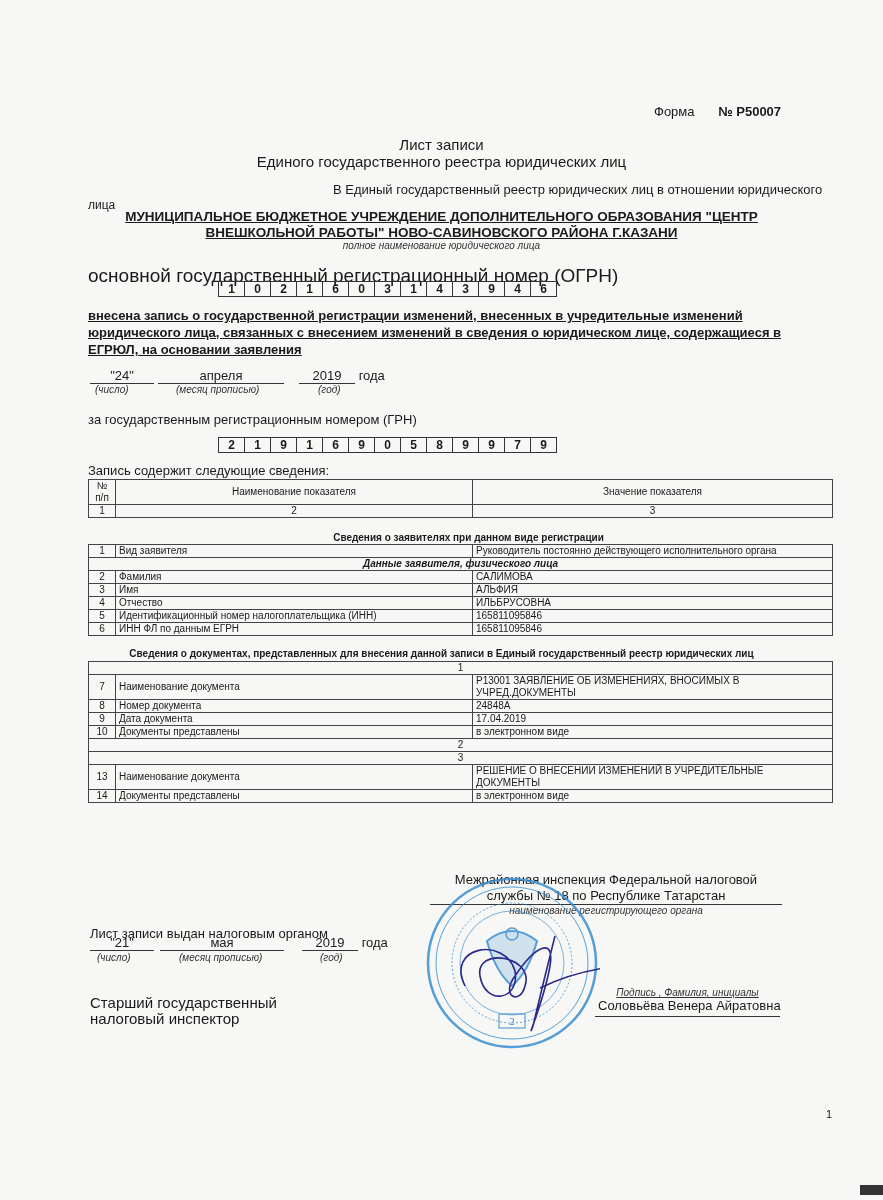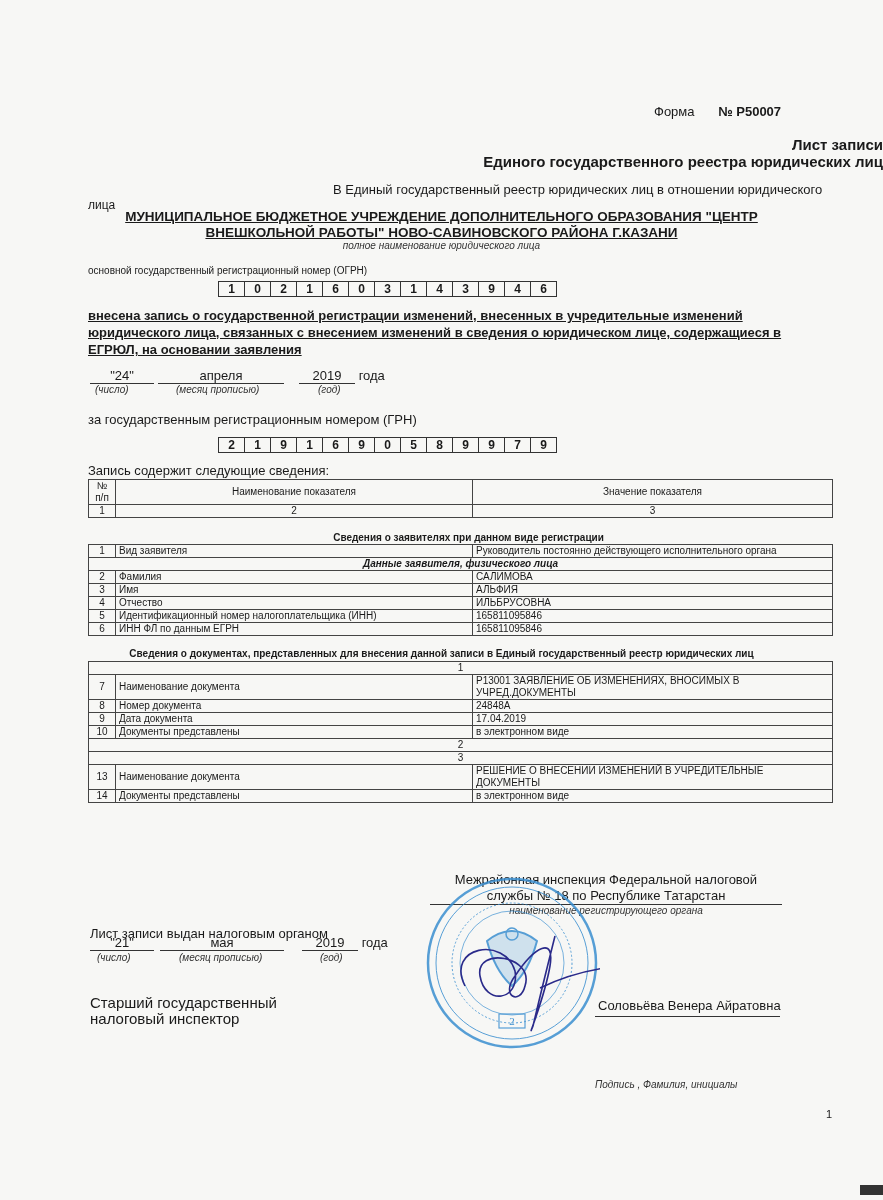--- a/index.html
+++ b/index.html
@@ -6,31 +6,31 @@
   body {
     width: 883px; height: 1200px; position: relative; overflow: hidden;
     background: #f7f7f5;
     font-family: "Liberation Sans", sans-serif;
     color: #1a1a1a;
   }
   .abs { position: absolute; }
   .form-no { left: 654px; top: 104px; font-size: 13px; }
   .form-no .lbl { margin-right: 20px; }
   .form-no .num { font-weight: bold; }
-  .title { left: 0; width: 883px; text-align: right; font-weight: bold; font-size: 15px; }
+  .title { left: 0; width: 883px; text-align: center; font-weight: normal; font-size: 15px; }
   .t1 { top: 136px; }
   .t2 { top: 153px; }
   .intro { left: 333px; top: 182px; font-size: 13px; }
   .lica { left: 88px; top: 198px; font-size: 12px; }
   .org { left: 0; width: 883px; text-align: center; font-weight: bold; font-size: 13.5px; text-decoration: underline; line-height: 16px; }
   .org1 { top: 209px; padding-left: 0px; }
   .org2 { top: 225px; padding-left: 0px; }
   .caption { font-style: italic; font-size: 10px; color: #333; }
   .cap-org { left: 0; width: 883px; text-align: center; top: 240px; }
-  .ogrn-label { left: 88px; top: 265px; font-size: 10px; text-align: center; }
+  .ogrn-label { left: 88px; top: 265px; font-size: 19px; text-align: center; }
   .digits { display: flex; border: 1px solid #333; }
   .digits span { width: 25px; height: 14px; line-height: 14px; text-align: center; font-size: 12px; font-weight: bold; border-right: 1px solid #333; }
   .digits span:last-child { border-right: none; }
   .ogrn-box { left: 218px; top: 281px; }
   .decision { left: 88px; top: 307px; font-size: 13px; font-weight: bold; text-decoration: underline; line-height: 17px; width: 720px; }
   .date-row { font-size: 13px; }
   .uline { border-bottom: 1px solid #333; text-align: center; display: inline-block; }
   .date-part { position: absolute; }
   .grn-label { left: 88px; top: 412px; font-size: 13px; }
   .grn-box { left: 218px; top: 437px; }
@@ -44,21 +44,21 @@
   .sect-title { left: 0; width: 883px; text-align: center; font-size: 10px; font-weight: bold; }
   .subhdr td { text-align: center; font-weight: bold; font-style: italic; }
   .grp td { text-align: center; }
   .issued { left: 90px; top: 882px; font-size: 13px; margin-top: 44px; }
   .inspector { left: 90px; top: 995px; font-size: 15px; line-height: 16px; }
   .authority { left: 430px; top: 872px; width: 352px; text-align: center; font-size: 13px; line-height: 16px; }
   .auth-line { left: 430px; top: 904px; width: 352px; border-top: 1px solid #333; }
   .cap-auth { left: 430px; top: 905px; width: 352px; text-align: center; }
   .signer { left: 598px; top: 998px; font-size: 13px; }
   .sig-line { left: 595px; top: 1016px; width: 185px; border-top: 1px solid #333; }
-  .cap-sig { left: 595px; top: 1079px; width: 185px; text-align: left; }
+  .cap-sig { left: 595px; top: 987px; width: 185px; text-align: center; text-decoration: underline; }
   .page-num { left: 826px; top: 1108px; font-size: 11px; }
   .edge-mark { left: 860px; top: 1185px; width: 23px; height: 10px; background: #333; }
   .stamp { left: 425px; top: 876px; width: 175px; height: 175px; }
 </style>
 </head>
 <body>
 
 <div class="abs form-no">
   <span class="lbl">Форма</span>
   <span class="num">№ Р50007</span>

